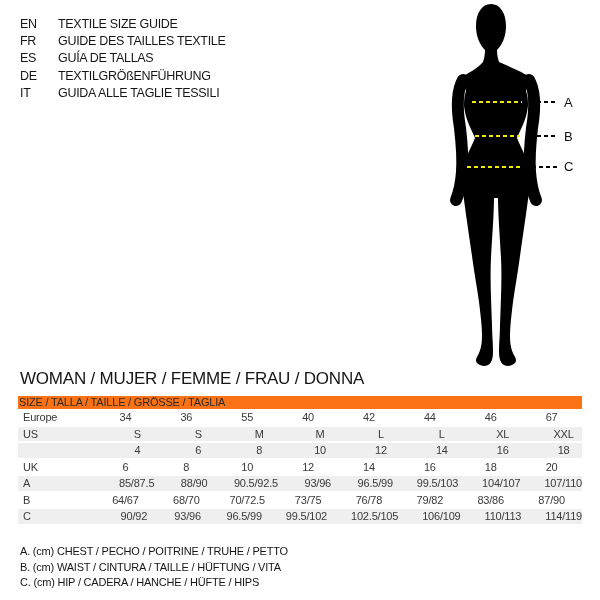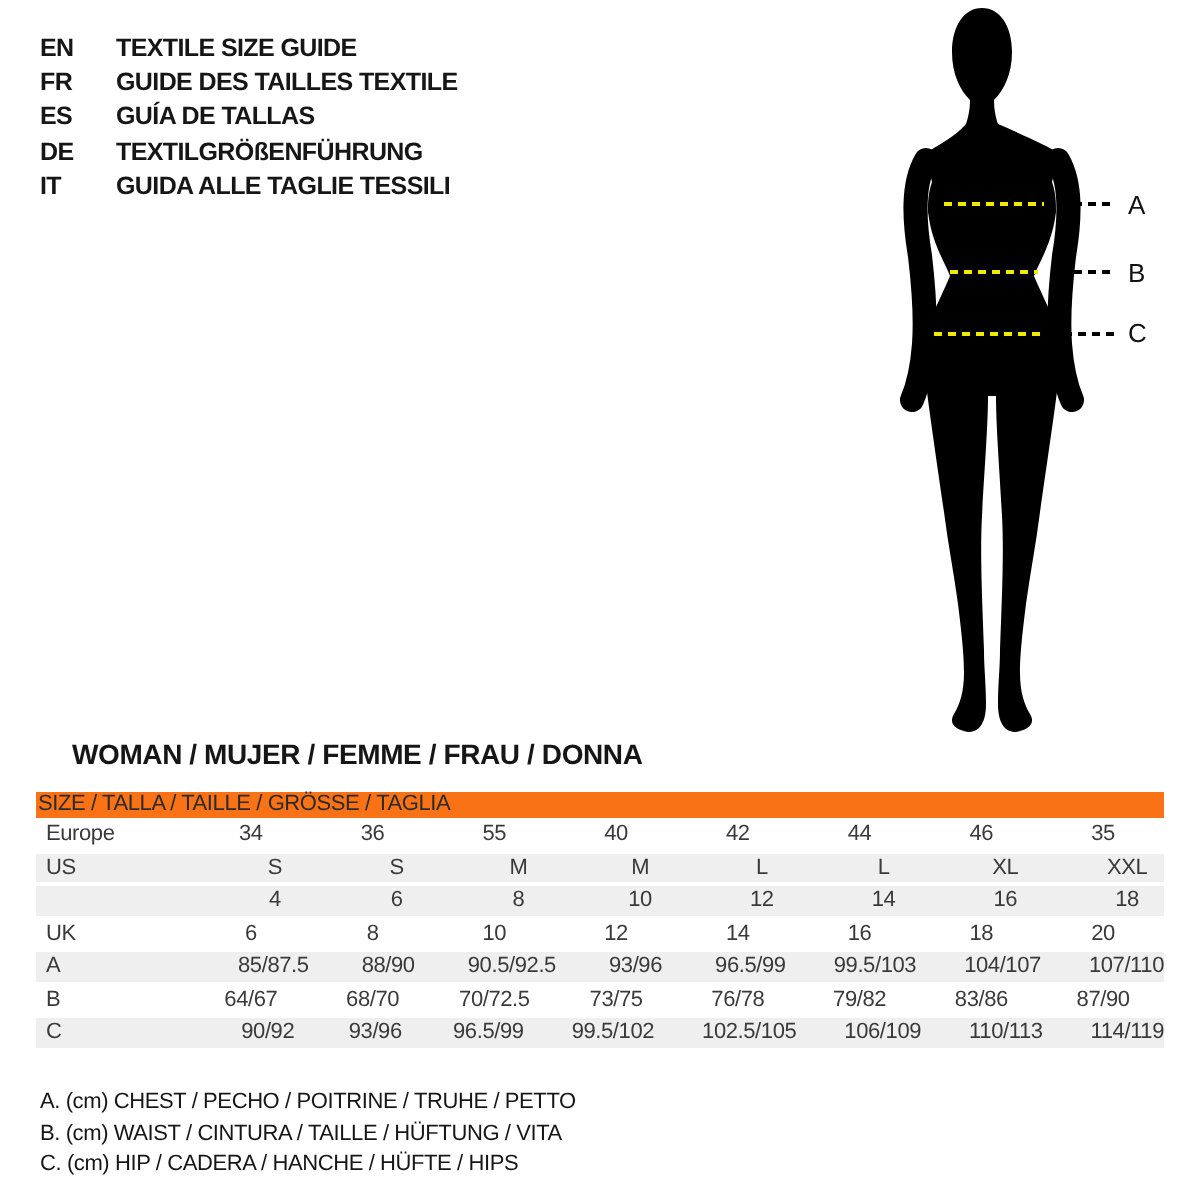--- a/index.html
+++ b/index.html
@@ -3,29 +3,29 @@
 <meta charset="utf-8">
 <style>
   html,body{margin:0;padding:0;background:#fff;}
   .canvas{
     position:relative;width:600px;height:600px;background:#fff;overflow:hidden;
     font-family:"Liberation Sans",sans-serif;color:#151515;
   }
   
   .lang-block{position:absolute;left:20px;top:15px;}
   .lang-row{display:flex;height:17.3px;align-items:center;
-    font-size:12.5px;font-weight:700;letter-spacing:-0.3px;color:#161616;}
+    font-size:12.5px;font-weight:400;letter-spacing:-0.3px;color:#161616;}
   .lang-code{width:38px;}
   
   .figure-area{position:absolute;left:430px;top:0;width:170px;height:370px;}
   .figure-area svg{position:absolute;left:0;top:0;}
   .fig-label{position:absolute;font-size:13px;line-height:15px;color:#111;}
   
-  .section-title{position:absolute;left:36px;top:369px;
-    font-size:14px;font-weight:700;letter-spacing:-0.2px;color:#161616;}
+  .section-title{position:absolute;left:20px;top:369px;
+    font-size:17px;font-weight:400;letter-spacing:-0.2px;color:#161616;}
   
   .size-table{position:absolute;left:18px;top:396px;width:564px;}
   .t-header{height:13px;line-height:13px;background:#f97316;
     font-size:11px;letter-spacing:-0.2px;color:#2b2b2b;padding-left:1px;}
   .t-row{display:flex;height:16.5px;align-items:center;
     font-size:11px;letter-spacing:-0.2px;color:#3a3a3a;}
   .t-row.shaded{background:#efefef;box-shadow:inset 0 -1px 0 #fff, inset 0 1px 0 #fff;gap:24px;}
   .t-label{width:77px;padding-left:5px;box-sizing:border-box;}
   .t-cell{flex:1;text-align:center;}
   
@@ -126,21 +126,21 @@
     <div id="table-rows">
         <div class="t-row">
           <span class="t-label">Europe</span>
           <span class="t-cell">34</span>
           <span class="t-cell">36</span>
           <span class="t-cell">55</span>
           <span class="t-cell">40</span>
           <span class="t-cell">42</span>
           <span class="t-cell">44</span>
           <span class="t-cell">46</span>
-          <span class="t-cell">35</span>
+          <span class="t-cell">67</span>
         </div>
         <div class="t-row shaded">
           <span class="t-label">US</span>
           <span class="t-cell">S</span>
           <span class="t-cell">S</span>
           <span class="t-cell">M</span>
           <span class="t-cell">M</span>
           <span class="t-cell">L</span>
           <span class="t-cell">L</span>
           <span class="t-cell">XL</span>

